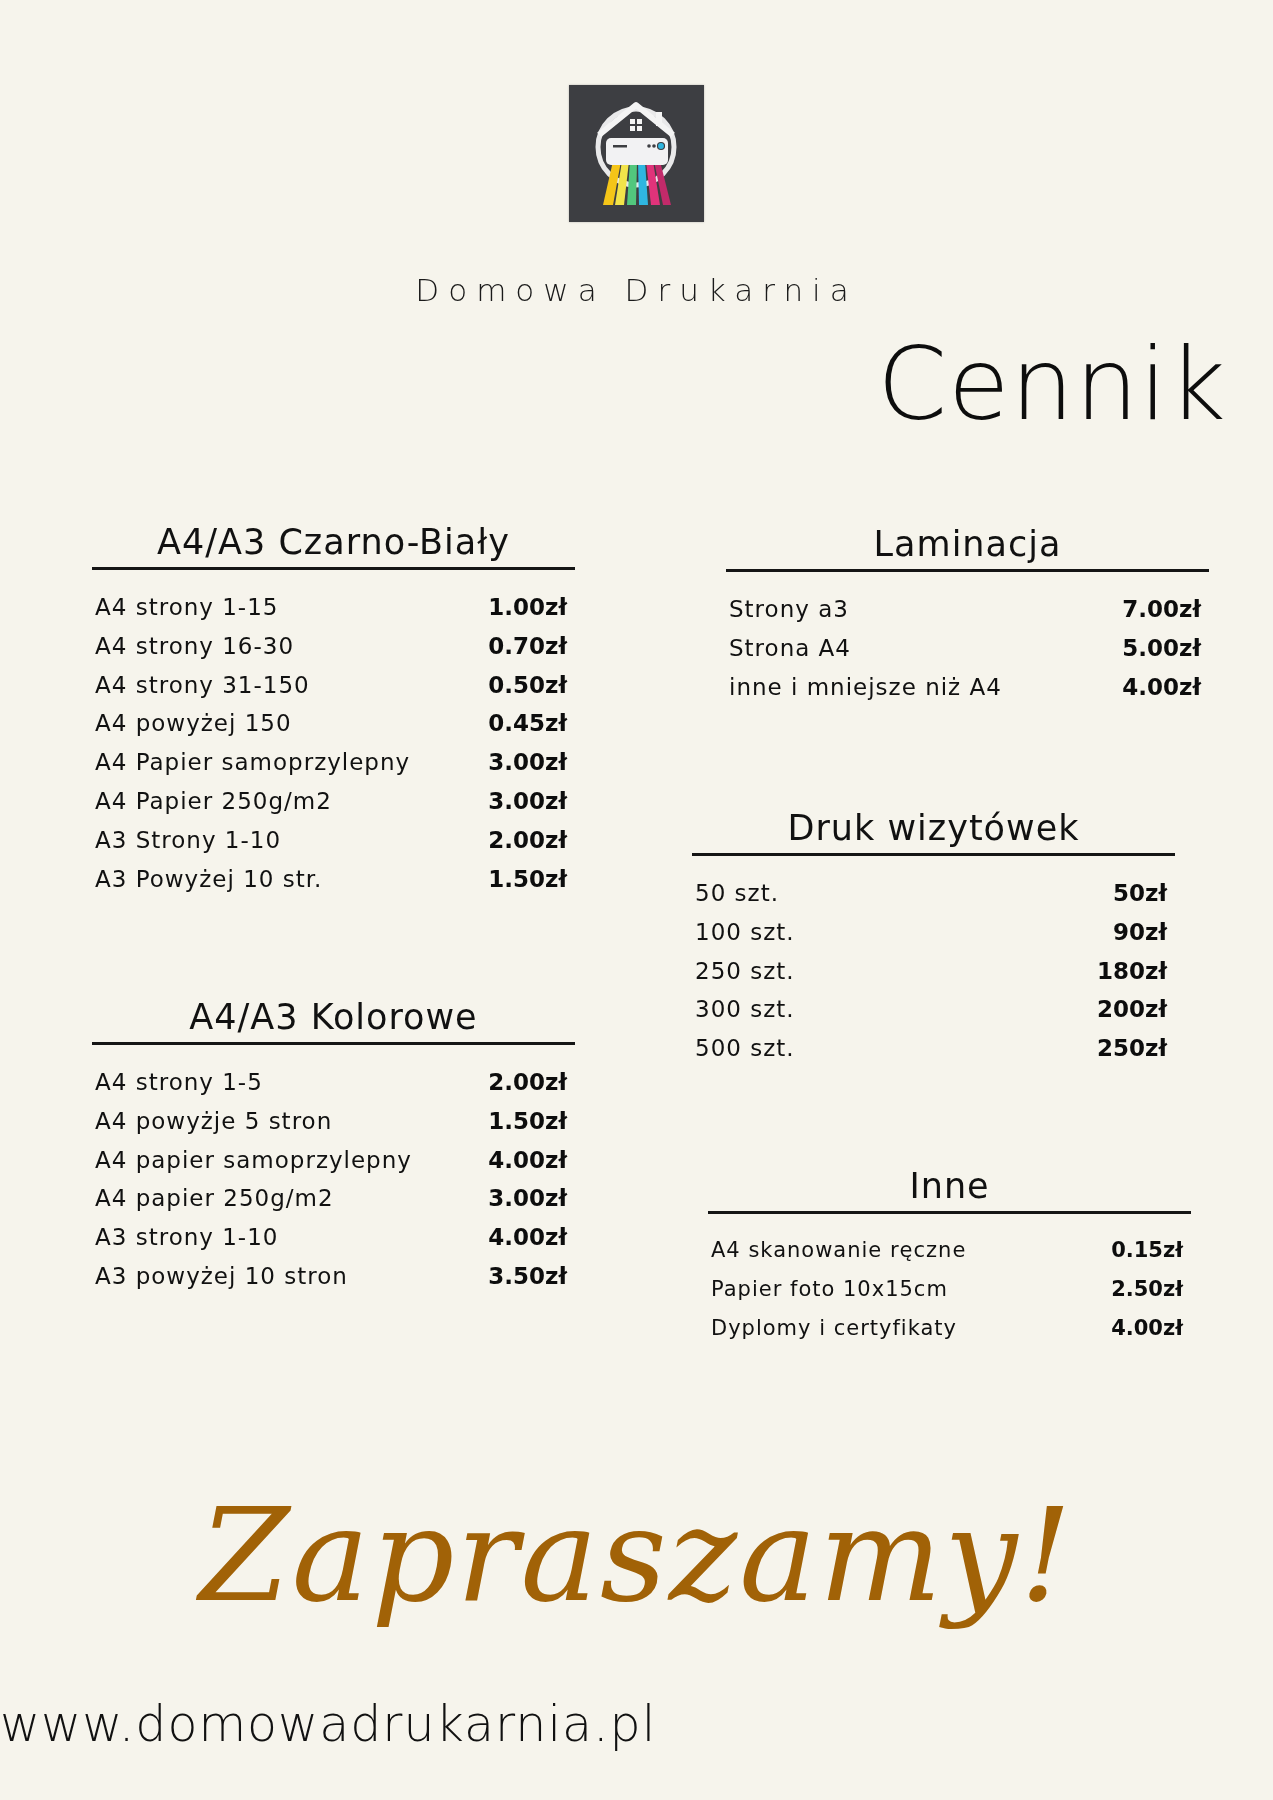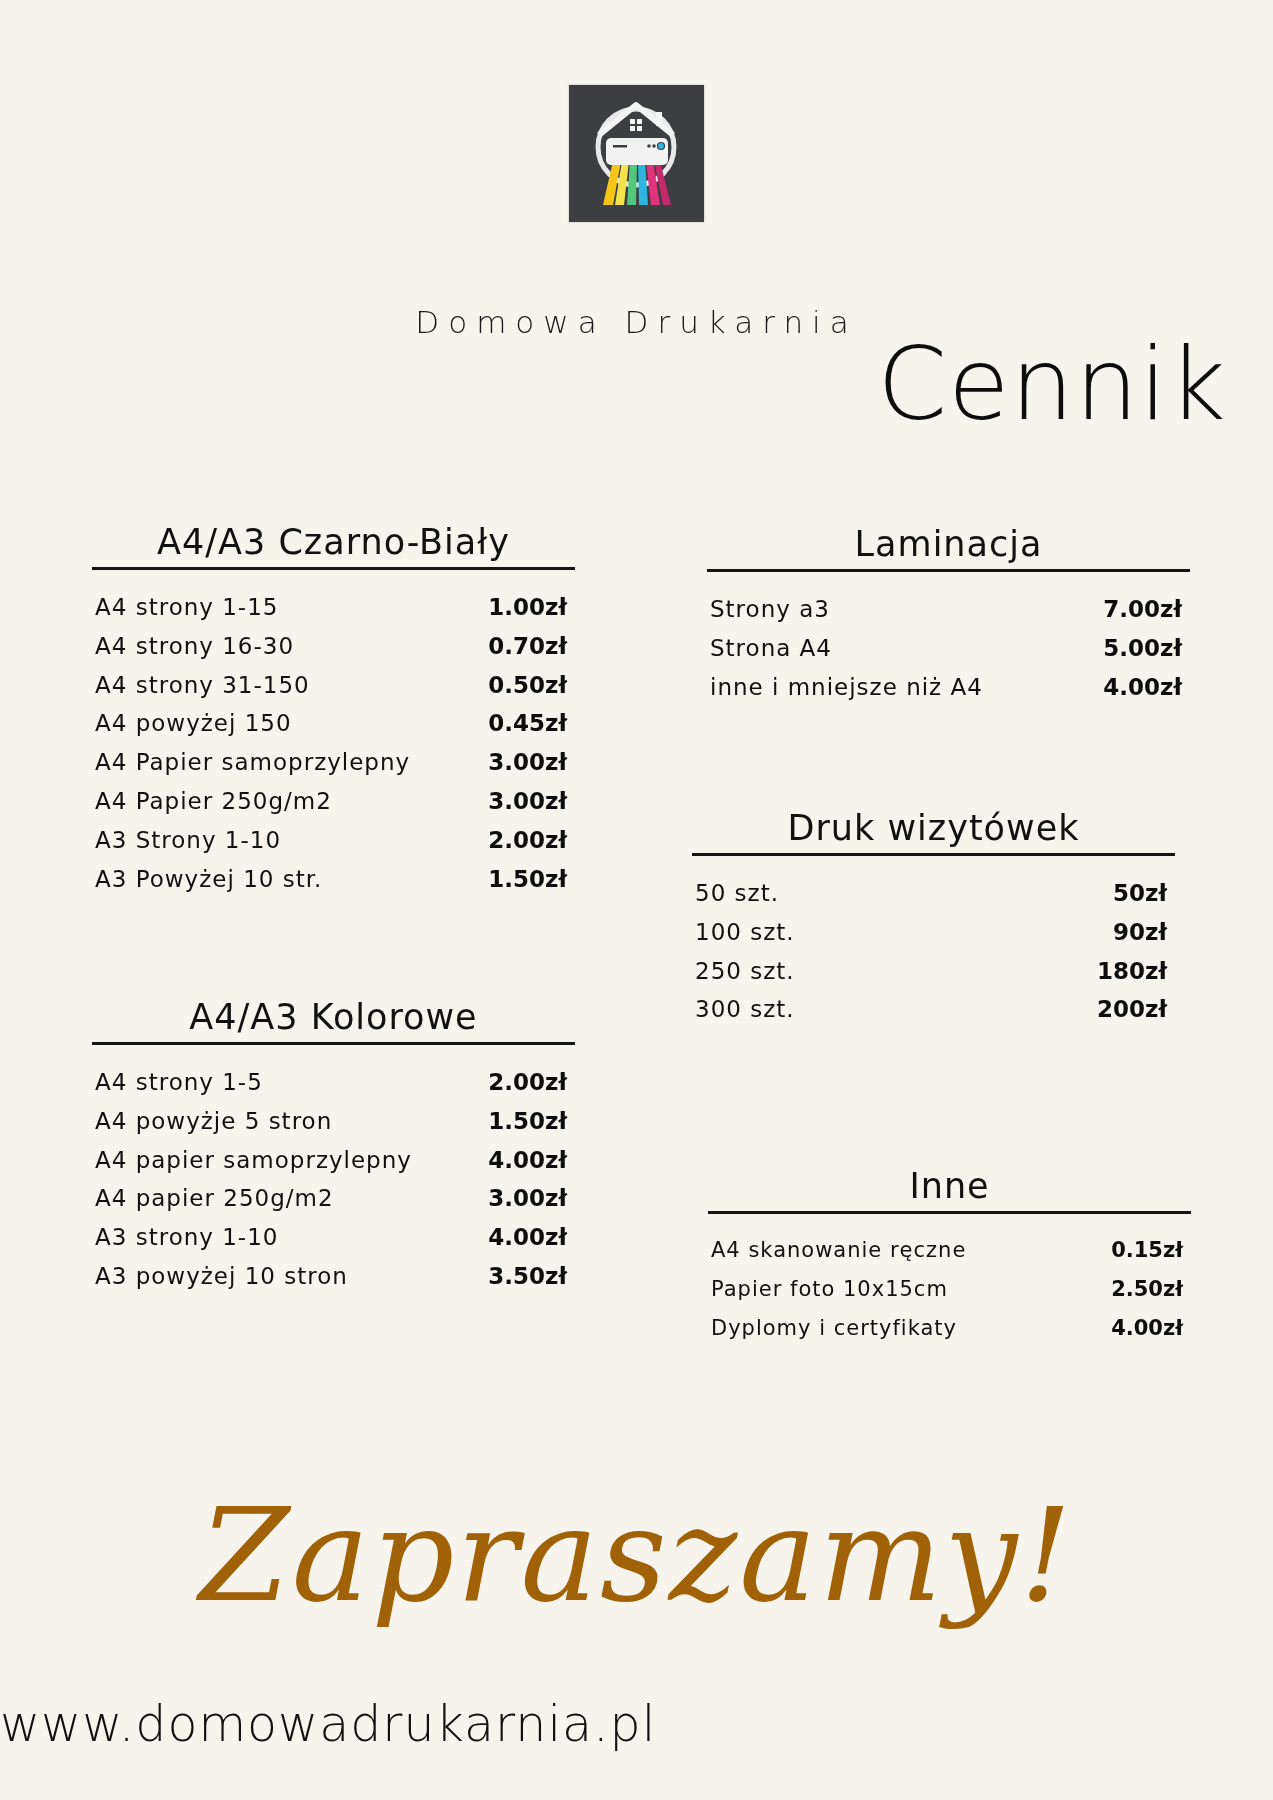--- a/index.html
+++ b/index.html
@@ -30,21 +30,20 @@
       position: absolute;
       left: 0;
       width: 1273px;
       top: 272px;
       text-align: center;
       font-family: "DejaVu Sans", sans-serif;
       font-weight: 300;
       font-size: 31px;
       letter-spacing: 9px;
       color: #1a1a1a;
-      margin-top: 32px;
     }
     .title {
       position: absolute;
       left: 0;
       width: 1227px;
       top: 325px;
       text-align: right;
       font-family: "DejaVu Sans", sans-serif;
       font-weight: 300;
       font-size: 100px;
@@ -87,21 +86,21 @@
     }
     .row .price {
       font-family: "DejaVu Sans", sans-serif;
       font-weight: bold;
       font-size: 23px;
       color: #0d0d0d;
     }
 
     .sec-bw { left: 92px; top: 520px; width: 483px; }
     .sec-color { left: 92px; top: 995px; width: 483px; }
-    .sec-lam { left: 707px; top: 522px; width: 483px; }
+    .sec-lam { left: 726px; top: 522px; width: 483px; }
     .sec-biz { left: 692px; top: 806px; width: 483px; }
     .sec-other { left: 708px; top: 1164px; width: 483px; }
 
     .sec-other .row .label { font-size: 21px; }
     .sec-other .row .price { font-size: 21px; }
 
     .closing {
       position: absolute;
       left: 0;
       width: 1273px;
@@ -256,20 +255,24 @@
       <span class="price">90zł</span>
     </div>
   <div class="row">
       <span class="label">250 szt.</span>
       <span class="price">180zł</span>
     </div>
   <div class="row">
       <span class="label">300 szt.</span>
       <span class="price">200zł</span>
     </div>
+  <div class="row">
+      <span class="label">500 szt.</span>
+      <span class="price">250zł</span>
+    </div>
 </div>
 
 <div class="section sec-other">
   <div class="section-title">Inne</div>
   <div class="section-rule"></div>
   <div class="row">
       <span class="label">A4 skanowanie ręczne</span>
       <span class="price">0.15zł</span>
     </div>
   <div class="row">

